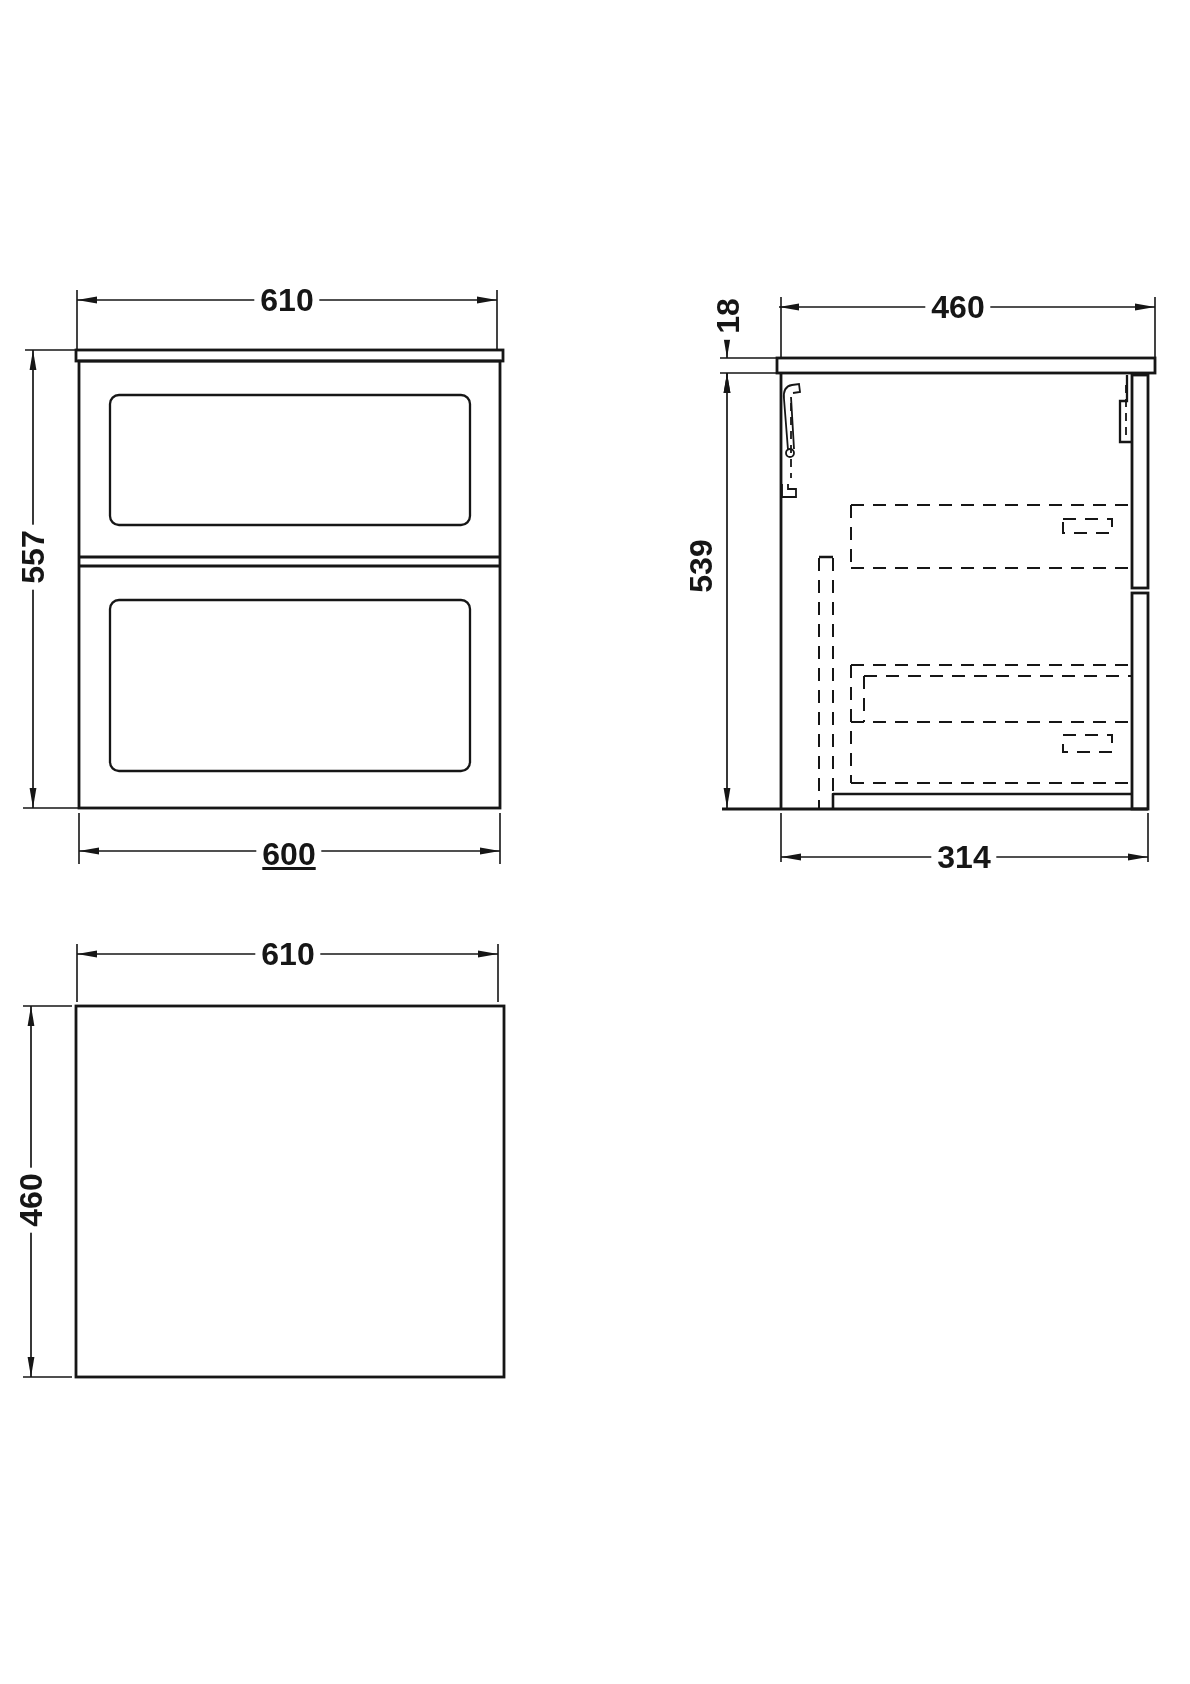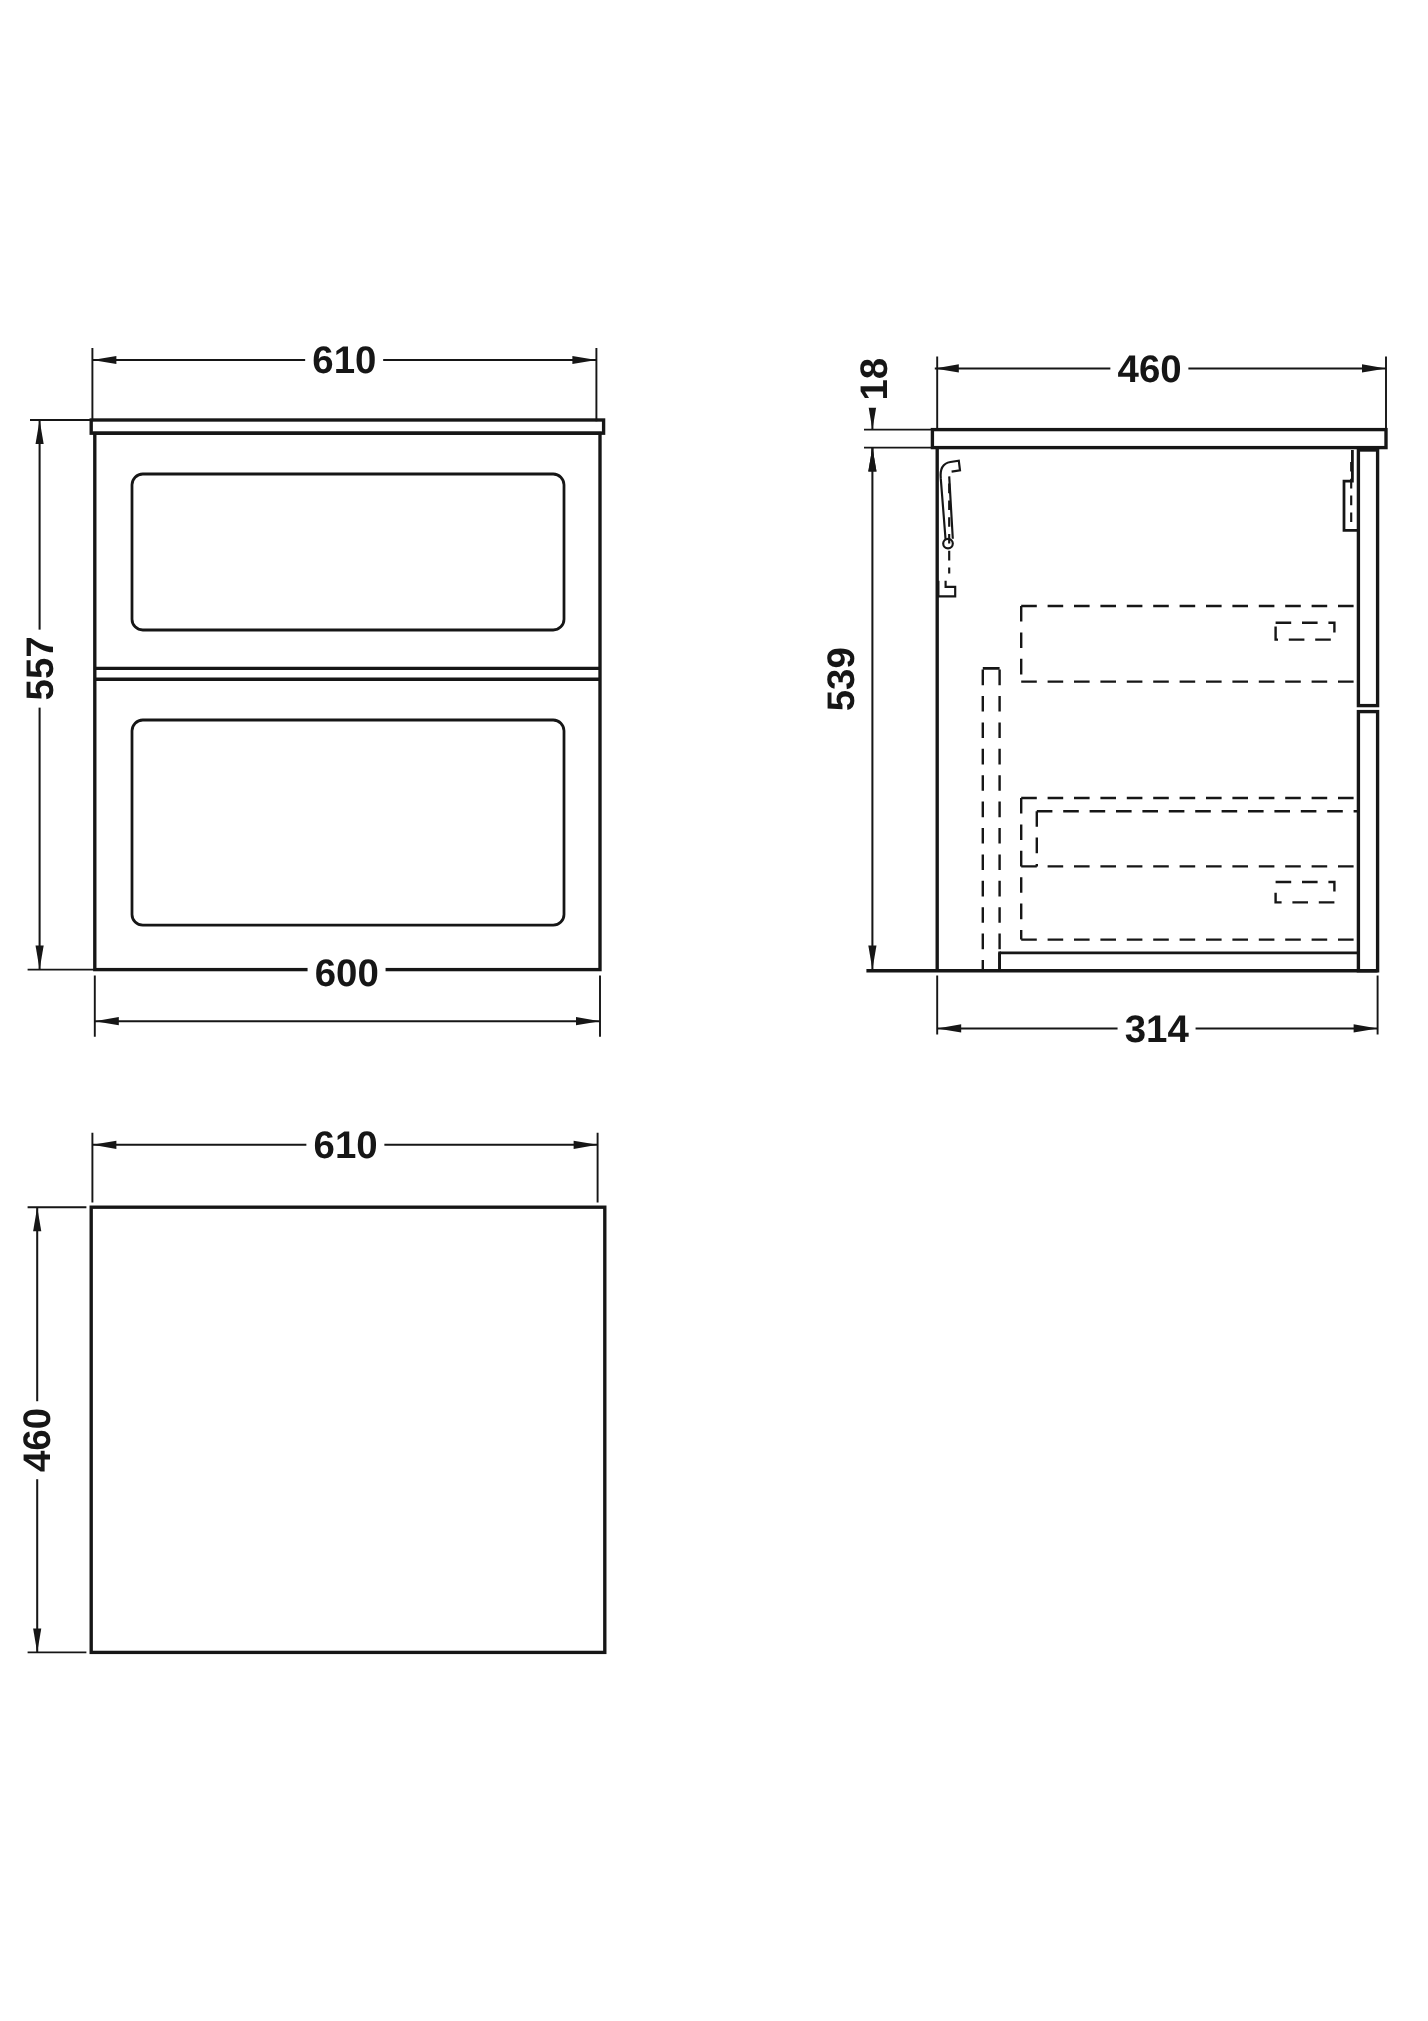--- a/index.html
+++ b/index.html
@@ -110,21 +110,21 @@
 
       <path class="ext" d="M77,944 V1002 M498,944 V1002 M23,1006 H72 M23,1377 H72"></path>
 
       <path class="dim" d="M77,954 H498" marker-start="url(#arr)" marker-end="url(#arr)"></path>
       <path class="dim" d="M31,1006 V1377" marker-start="url(#arr)" marker-end="url(#arr)"></path>
     </g>
   </svg>
 
   <div class="dim-label" style="left:287px;top:300px;">610</div>
   <div class="dim-label rot" style="left:33px;top:557px;">557</div>
-  <div class="dim-label" style="left:289px;top:811px;">600</div>
+  <div class="dim-label" style="left:289px;top:854px;text-decoration:underline;">600</div>
 
   <div class="dim-label" style="left:958px;top:307px;">460</div>
   <div class="dim-label rot" style="left:728px;top:316px;">18</div>
   <div class="dim-label rot" style="left:701px;top:566px;">539</div>
   <div class="dim-label" style="left:964px;top:857px;">314</div>
 
   <div class="dim-label" style="left:288px;top:954px;">610</div>
   <div class="dim-label rot" style="left:31px;top:1200px;">460</div>
 
 </div>

